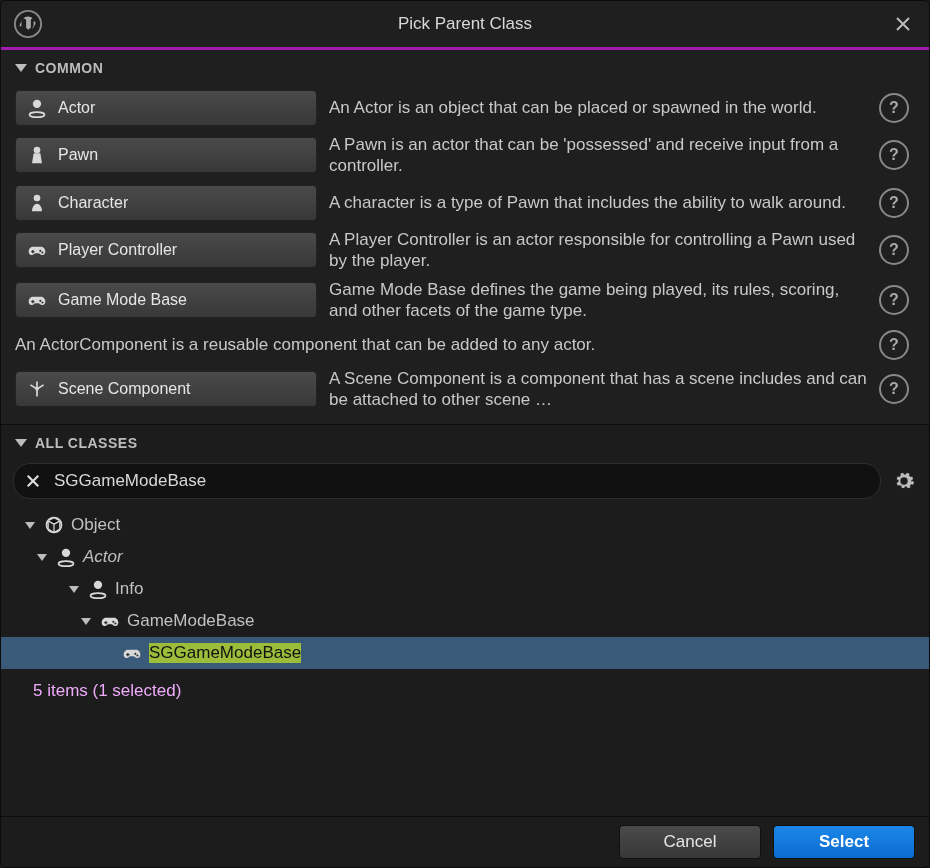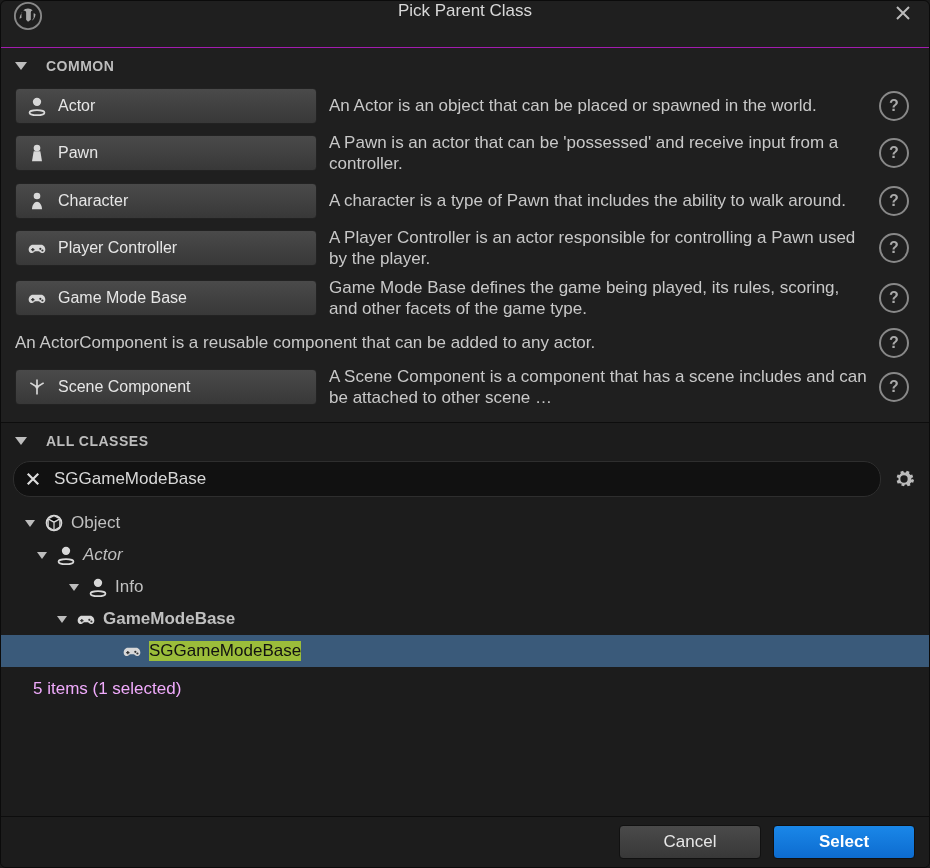--- a/index.html
+++ b/index.html
@@ -1,21 +1,21 @@
 <!DOCTYPE html>
 <html><head>
 <meta charset="utf-8">
 <style>
   html,body{margin:0;padding:0;background:#1a1a1a;font-family:Arial,Helvetica,sans-serif;color:#c0c0c0;font-size:14px}
   .window{width:930px;height:868px;background:#1f1f1f;border:1px solid #0b0b0b;border-radius:6px;box-sizing:border-box;display:flex;flex-direction:column;overflow:hidden}
-  .titlebar{height:46px;display:flex;position:relative;border-bottom:1px solid #a21caf}
+  .titlebar{height:46px;display:flex;align-items:center;position:relative;border-bottom:3px solid #a21caf}
   .ue-logo{width:30px;height:30px;margin-left:12px}
   .title{position:absolute;left:0;right:0;text-align:center;color:#d8d8d8;font-size:17px}
   .close-btn{margin-left:auto;margin-right:14px;width:24px;height:24px;display:flex;align-items:center;justify-content:center;cursor:pointer;color:#aaa;font-size:18px}
-  .section-hdr{display:flex;align-items:center;gap:19px;padding:10px 14px 6px 14px;color:#bdbdbd;font-weight:bold;letter-spacing:.5px}
+  .section-hdr{display:flex;align-items:center;gap:8px;padding:10px 14px 6px 14px;color:#bdbdbd;font-weight:bold;letter-spacing:.5px}
   .disclosure{width:0;height:0;border-left:6px solid transparent;border-right:6px solid transparent;border-top:8px solid #bdbdbd}
   .common-list{padding:4px 10px 10px 10px}
   .common-row{display:flex;align-items:center;gap:12px;padding:4px 4px}
   .class-btn{width:302px;height:36px;border-radius:4px;background:linear-gradient(#4a4a4a,#383838);border:1px solid #222;display:flex;align-items:center;gap:10px;padding:0 10px;color:#e6e6e6;font-size:16px;cursor:pointer;box-sizing:border-box}
   .class-btn .icn{width:22px;height:22px;display:flex;align-items:center;justify-content:center}
   .desc{flex:1;color:#c8c8c8;font-size:17px;line-height:1.25}
   .help{width:26px;height:26px;border:2px solid #888;border-radius:50%;display:flex;align-items:center;justify-content:center;color:#aaa;font-weight:bold;font-size:16px;cursor:pointer;flex-shrink:0;margin-right:6px}
   .all-section{border-top:1px solid #0d0d0d;background:#1c1c1c;flex:1;display:flex;flex-direction:column}
   .search-row{display:flex;align-items:center;gap:10px;padding:6px 12px}
   .search-box{flex:1;height:34px;background:#111;border:1px solid #2e2e2e;border-radius:17px;display:flex;align-items:center;gap:12px;padding:0 12px}
@@ -197,21 +197,21 @@
         <div class="tree-row" style="padding-left: 68px;">
           <span class="tw"></span>
           <span class="node-ic">
             <svg width="20" height="20" viewBox="0 0 24 24">
               <circle cx="12" cy="7" r="5" fill="#d8d8d8"></circle>
               <ellipse cx="12" cy="20" rx="9" ry="3" fill="none" stroke="#d8d8d8" stroke-width="2"></ellipse>
             </svg>
           </span>
           <span>Info</span>
         </div>
-        <div class="tree-row" style="padding-left: 56px; font-weight: bold;">
+        <div class="tree-row" style="padding-left: 80px;">
           <span class="tw"></span>
           <span class="node-ic">
             <svg width="20" height="20" viewBox="0 0 24 24">
               <path d="M7 8h10c3 0 5 3 5 6s-2 4-4 4c-2 0-3-2-4-2h-4c-1 0-2 2-4 2s-4-1-4-4 2-6 5-6z" fill="#d8d8d8"></path>
               <circle cx="16" cy="13" r="1.3" fill="#333"></circle>
               <circle cx="18.5" cy="15" r="1.3" fill="#333"></circle>
               <path d="M7 12v4M5 14h4" stroke="#333" stroke-width="1.6"></path>
             </svg>
           </span>
           <span>GameModeBase</span>

